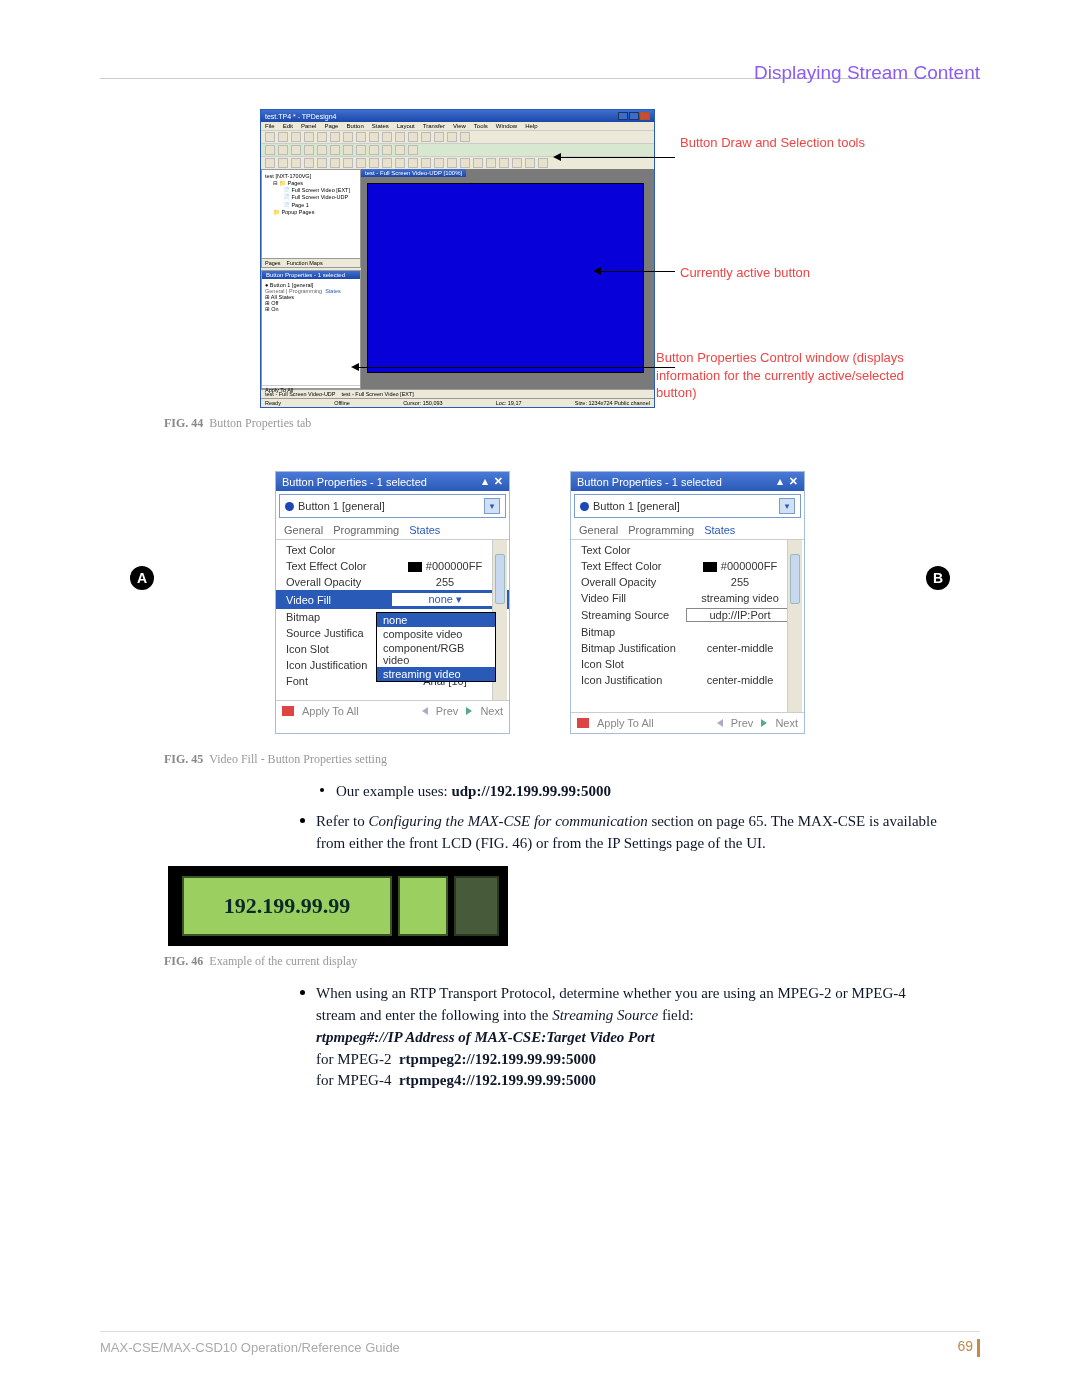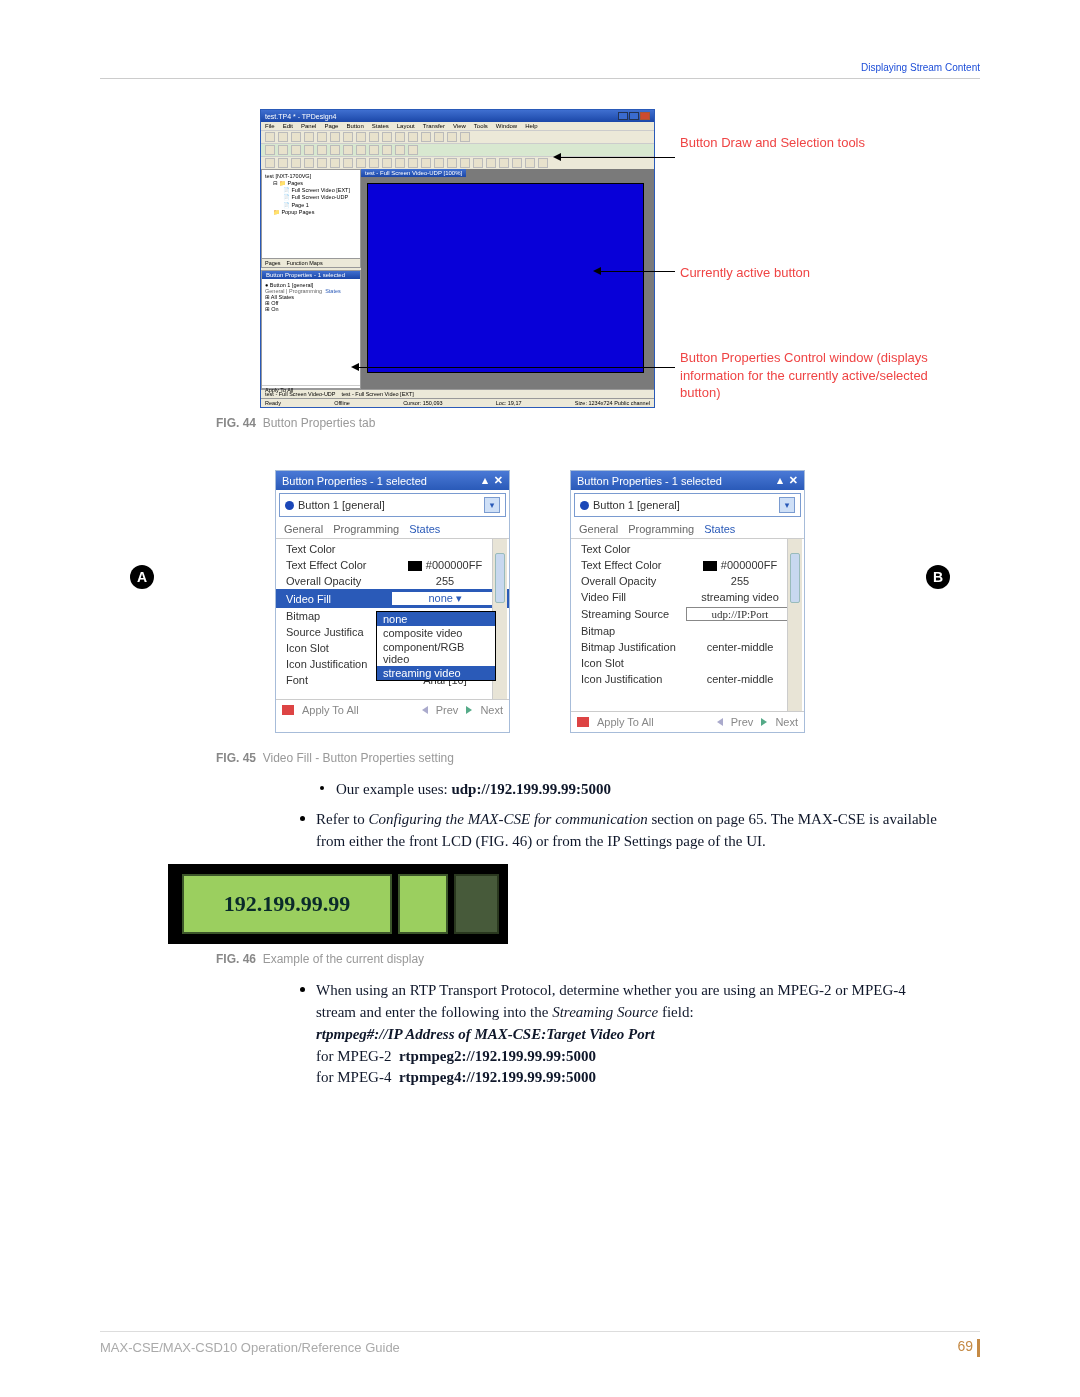--- a/index.html
+++ b/index.html
@@ -9,22 +9,22 @@
     background: #fff;
     font-family: Arial, Helvetica, sans-serif;
     color: #333;
     position: relative;
     padding: 60px 100px 40px 100px;
   }
   .header-right {
     position: absolute;
     top: 62px;
     right: 100px;
-    font-size: 10px;
-    color: #1d4ed8;
+    font-size: 19px;
+    color: #8b5cf6;
   }
   .hr-top {
     border: none;
     border-top: 1px solid #ccc;
     margin-top: 18px;
     margin-bottom: 30px;
   }
   .fig44-wrap {
     margin-left: 160px;
     position: relative;
@@ -78,21 +78,22 @@
     width: 0; height: 0;
     border-top: 4px solid transparent;
     border-bottom: 4px solid transparent;
     border-right: 8px solid #000;
   }
 
   .fig-caption {
     font-size: 12px;
     color: #999;
     margin-top: 8px;
-    margin-left: 116px;
+    margin-left: 64px;
+    font-family: Liberation Serif, serif;
   }
   .fig-caption b { color: #888; font-weight: bold; }
 
   .panels-row {
     display:flex;
     justify-content:center;
     gap:60px;
     margin-top:40px;
     position:relative;
   }
@@ -314,21 +315,21 @@
   </div>
 
   <div class="callout" style="left:420px; top:25px; width:200px;">Button Draw and Selection tools</div>
   <div class="callout-line" style="left:300px; top:48px; width:115px;"></div>
   <div class="arrowhead" style="left:293px; top:44px;"></div>
 
   <div class="callout" style="left:420px; top:155px; width:200px;">Currently active button</div>
   <div class="callout-line" style="left:340px; top:162px; width:75px;"></div>
   <div class="arrowhead" style="left:333px; top:158px;"></div>
 
-  <div class="callout" style="left:420px; top:240px; width:260px;">Button Properties Control window (displays information for the currently active/selected button)</div>
+  <div class="callout" style="left:396px; top:240px; width:260px;">Button Properties Control window (displays information for the currently active/selected button)</div>
   <div class="callout-line" style="left:98px; top:258px; width:317px;"></div>
   <div class="arrowhead" style="left:91px; top:254px;"></div>
 </div>
 
 <div class="fig-caption">
   <b>FIG. 44</b>&nbsp;&nbsp;<span>Button Properties tab</span>
 </div>
 
 <div class="panels-row">
   <div class="circ-label" style="left:30px; top:95px;">A</div>
@@ -443,21 +444,21 @@
       <div class="bp-row">
           <span class="k">Overall Opacity</span>
           <span class="v">255</span>
         </div>
       <div class="bp-row">
           <span class="k">Video Fill</span>
           <span class="v">streaming video</span>
         </div>
       <div class="bp-row">
           <span class="k">Streaming Source</span>
-          <span class="v" style="border:1px solid #888; padding:0 6px;font-family:Liberation Serif, serif;">udp://IP:Port</span>
+          <span class="v" style="border:1px solid #888; padding:0 6px;">udp://IP:Port</span>
         </div>
       <div class="bp-row">
           <span class="k">Bitmap</span>
           <span class="v"></span>
         </div>
       <div class="bp-row">
           <span class="k">Bitmap Justification</span>
           <span class="v">center-middle</span>
         </div>
       <div class="bp-row">

